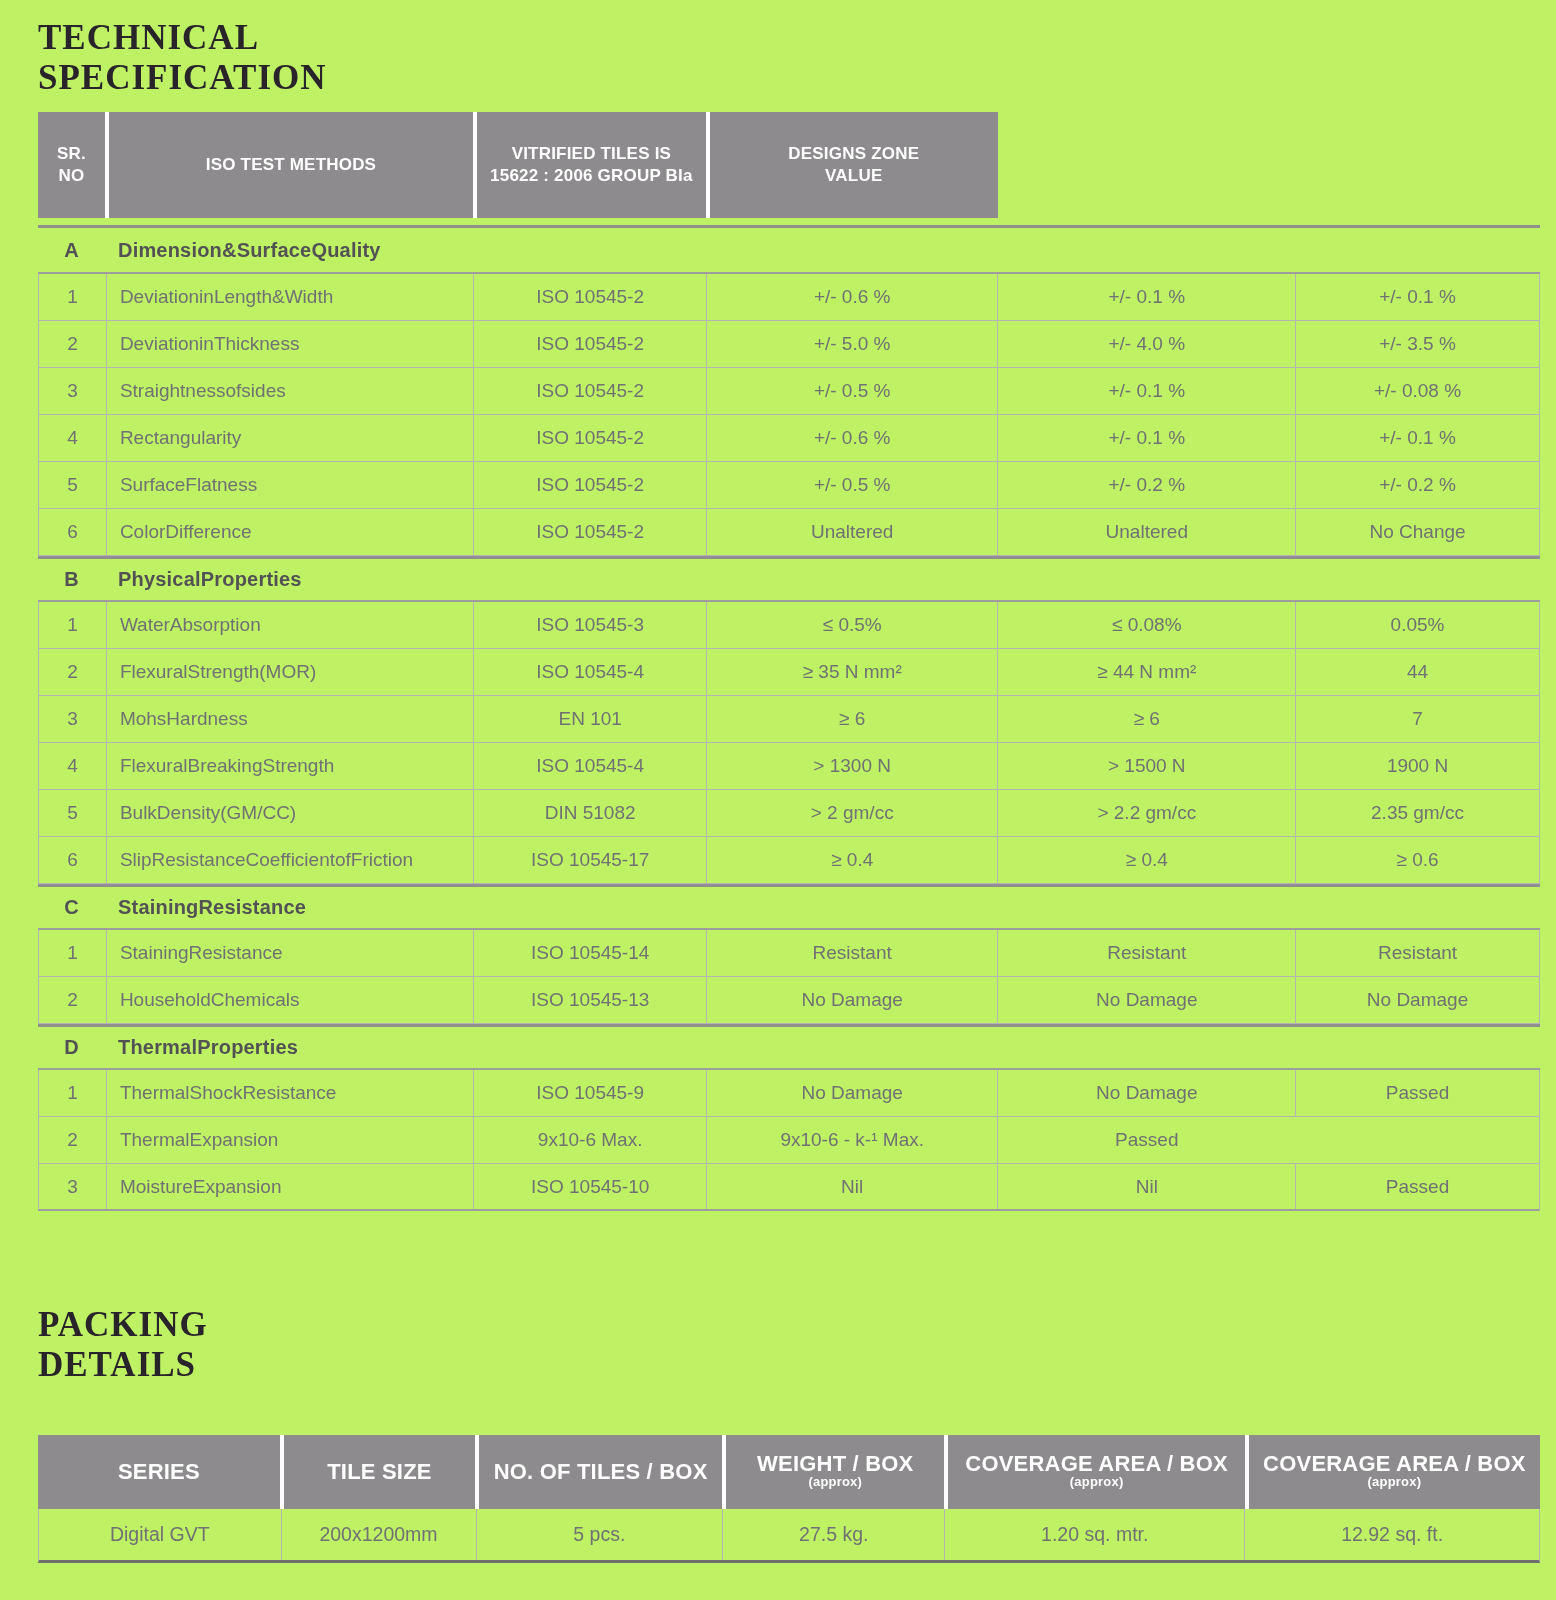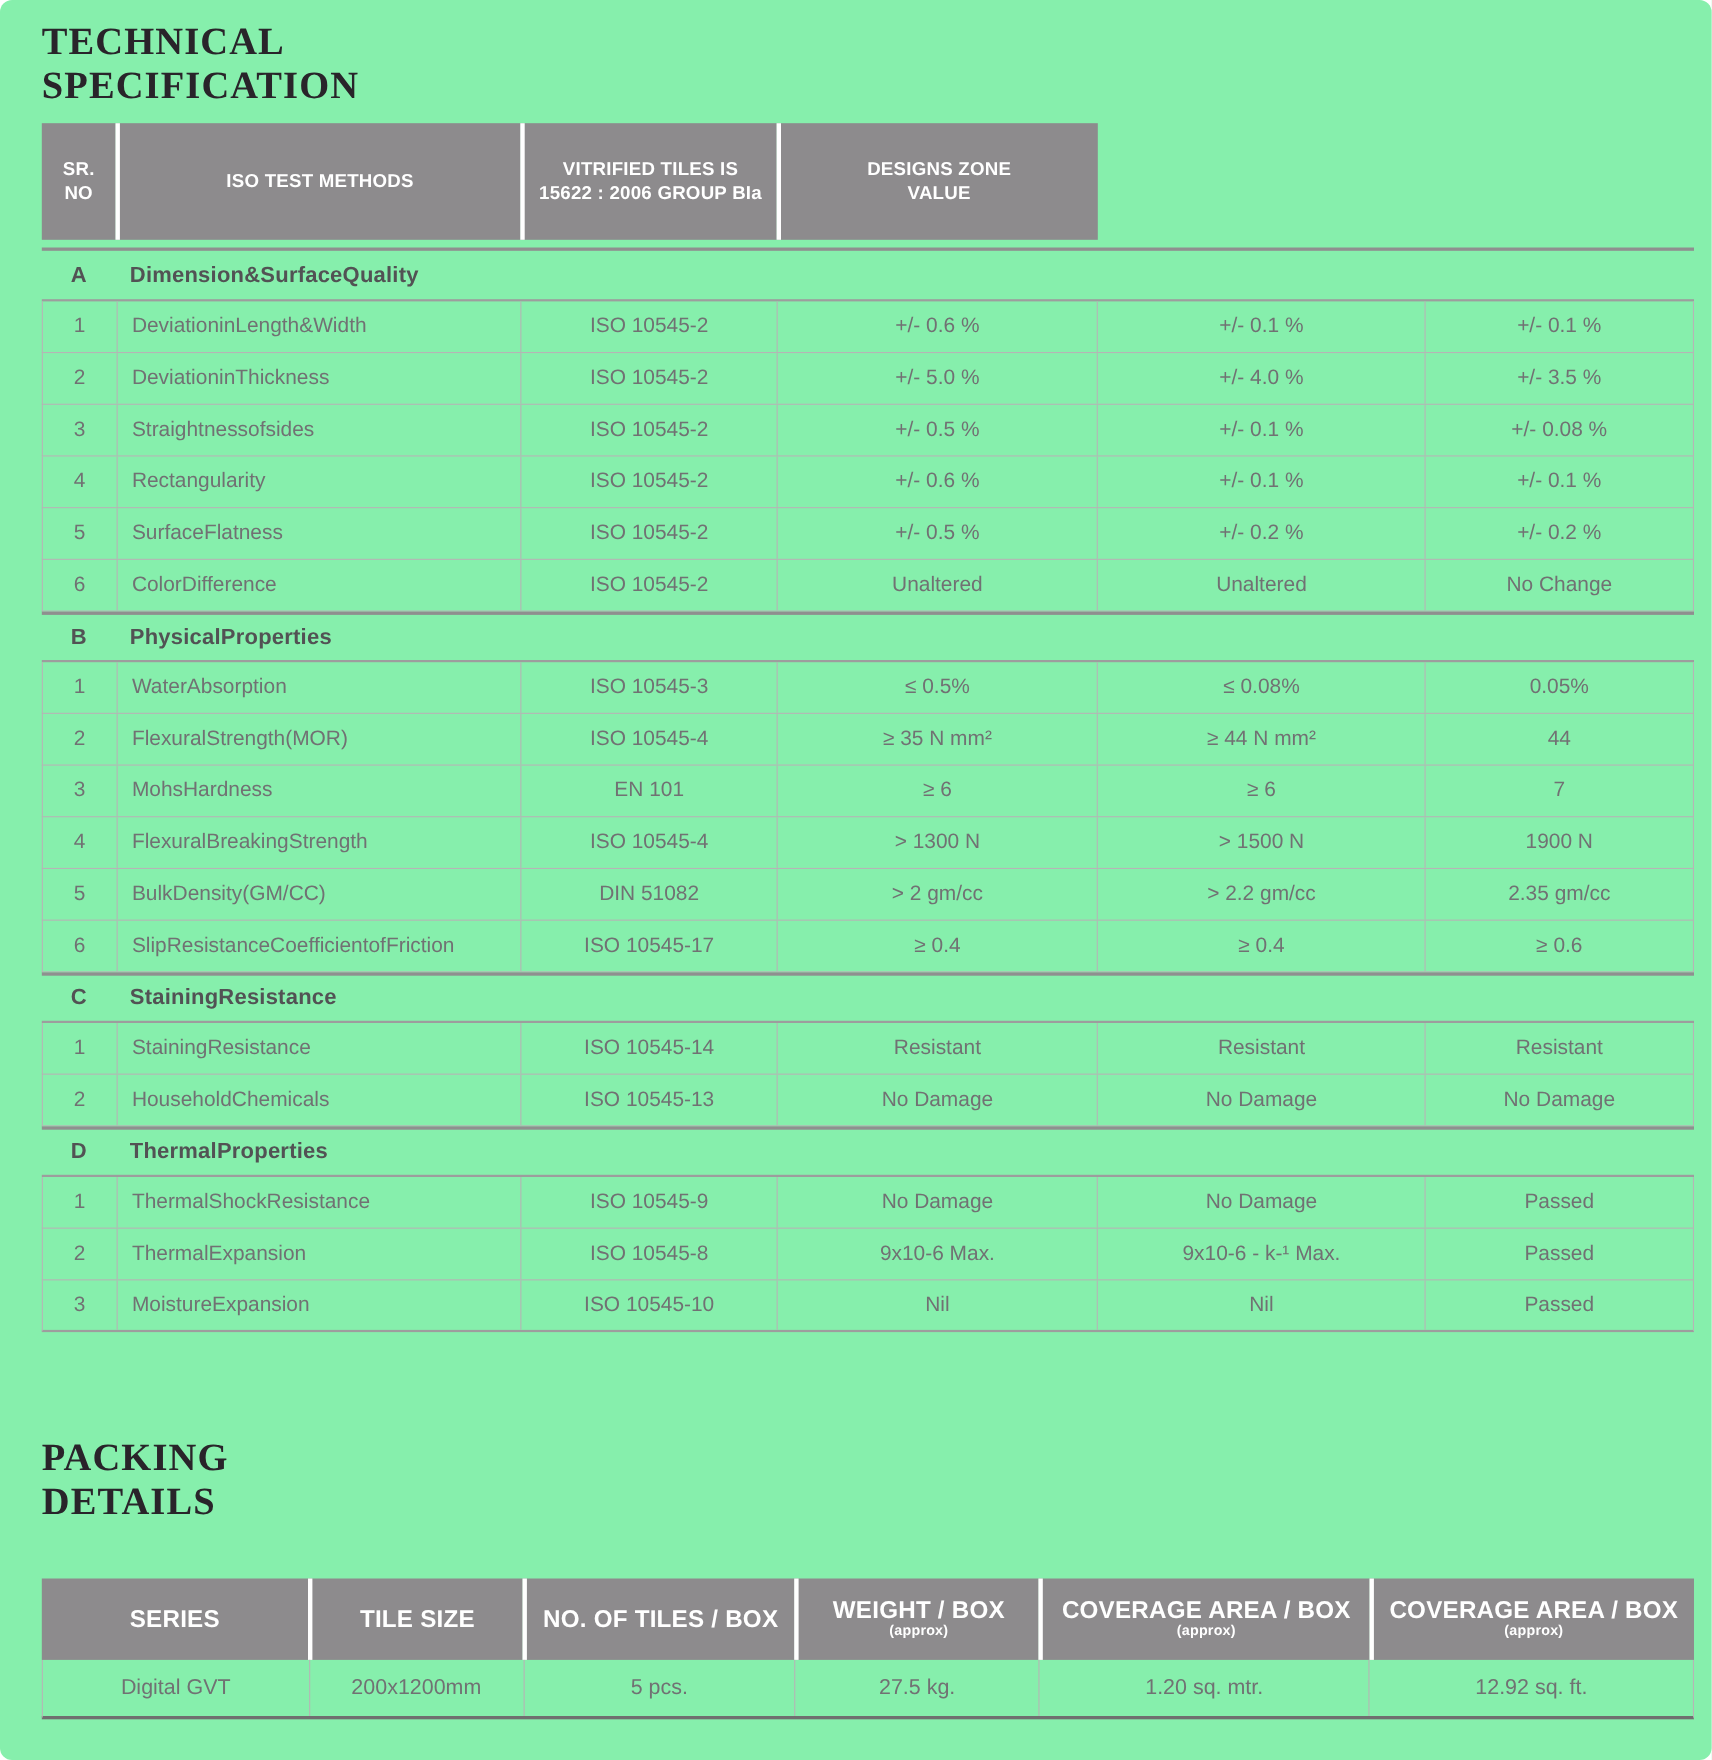--- a/index.html
+++ b/index.html
@@ -12,21 +12,21 @@
     --line-thick:#8f8f8f;
     --line-dark:#6f6f6f;
   }
   *{margin:0;padding:0;box-sizing:border-box;}
   html,body{background:#ffffff;}
   body{
     width:1556px;height:1600px;position:relative;overflow:hidden;
     font-family:"Liberation Sans", sans-serif;
     -webkit-font-smoothing:antialiased;
   }
-  .page{position:absolute;inset:0;background:#86efac;border-radius:11px;}
+  .page{position:absolute;inset:0;background:#bef264;}
 
   
   .doc-title{
     position:absolute;left:38px;
     font-family:"Liberation Serif", serif;
     font-weight:700;color:var(--title-text);
     font-size:35px;line-height:40px;letter-spacing:1px;
   }
   #tech-title{top:18px;}
   #packing-title{top:1305px;}
@@ -247,21 +247,20 @@
           <div class="cell">1</div>
           <div class="cell left">ThermalShockResistance</div>
           <div class="cell">ISO 10545-9</div>
           <div class="cell">No Damage</div>
           <div class="cell">No Damage</div>
           <div class="cell">Passed</div>
         </div>
         <div class="spec-grid data-row">
           <div class="cell">2</div>
           <div class="cell left">ThermalExpansion</div>
-          <div class="cell">ISO 10545-8</div>
           <div class="cell">9x10-6 Max.</div>
           <div class="cell">9x10-6 - k-¹ Max.</div>
           <div class="cell">Passed</div>
         </div>
         <div class="spec-grid data-row">
           <div class="cell">3</div>
           <div class="cell left">MoistureExpansion</div>
           <div class="cell">ISO 10545-10</div>
           <div class="cell">Nil</div>
           <div class="cell">Nil</div>

